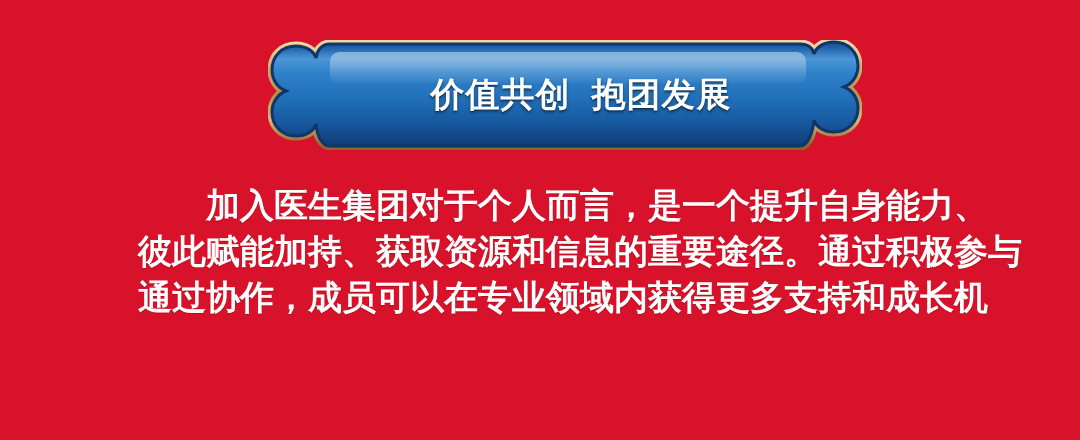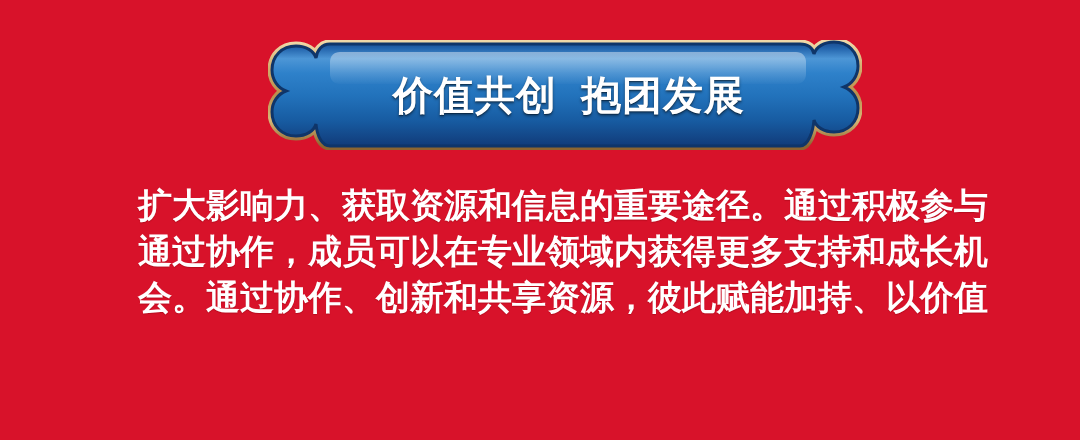--- a/index.html
+++ b/index.html
@@ -35,29 +35,29 @@
     position: absolute;
     left: 0;
     top: 0;
     width: 594px;
     height: 110px;
     display: block;
   }
 
   .banner-title {
     position: absolute;
-    left: 4px;
+    left: 16px;
     top: 0;
     width: 594px;
     height: 110px;
     display: flex;
     align-items: center;
     justify-content: center;
     color: #ffffff;
-    font-size: 40px;
+    font-size: 34px;
     font-weight: bold;
     letter-spacing: 1px;
     white-space: pre;
     text-shadow:
        0px 2px 3px rgba(0,0,0,0.45),
        0px 1px 0px rgba(0,0,0,0.30);
     pointer-events: none;
     font-family: "Liberation Sans", "DejaVu Sans", sans-serif;
   }
 
@@ -141,18 +141,18 @@
 
       <path d="M 72,12 L 528,12 C 534,12 538,16 538,22 L 538,34
                C 538,40 534,44 528,44 L 72,44
                C 66,44 62,40 62,34 L 62,22 C 62,16 66,12 72,12 Z" fill="url(#sheenGrad)"></path>
     </svg>
 
     <div class="banner-title">价值共创  抱团发展</div>
   </div>
 
   <div class="body-block">
-    <div class="body-line">扩大影响力、获取资源和信息的重要途径。通过积极参与</div>
+    <div class="body-line">　　加入医生集团对于个人而言，是一个提升自身能力、</div>
+    <div class="body-line">彼此赋能加持、获取资源和信息的重要途径。通过积极参与</div>
     <div class="body-line">通过协作，成员可以在专业领域内获得更多支持和成长机</div>
-    <div class="body-line">会。通过协作、创新和共享资源，彼此赋能加持、以价值</div>
   </div>
 
 </div>
 
 </body></html>

